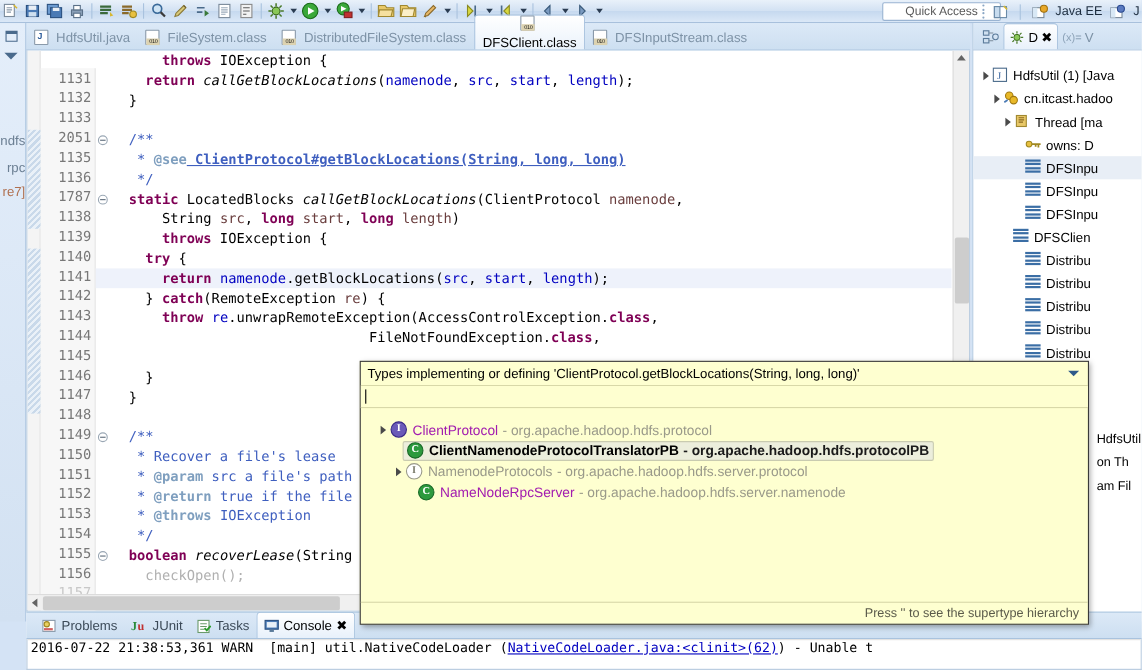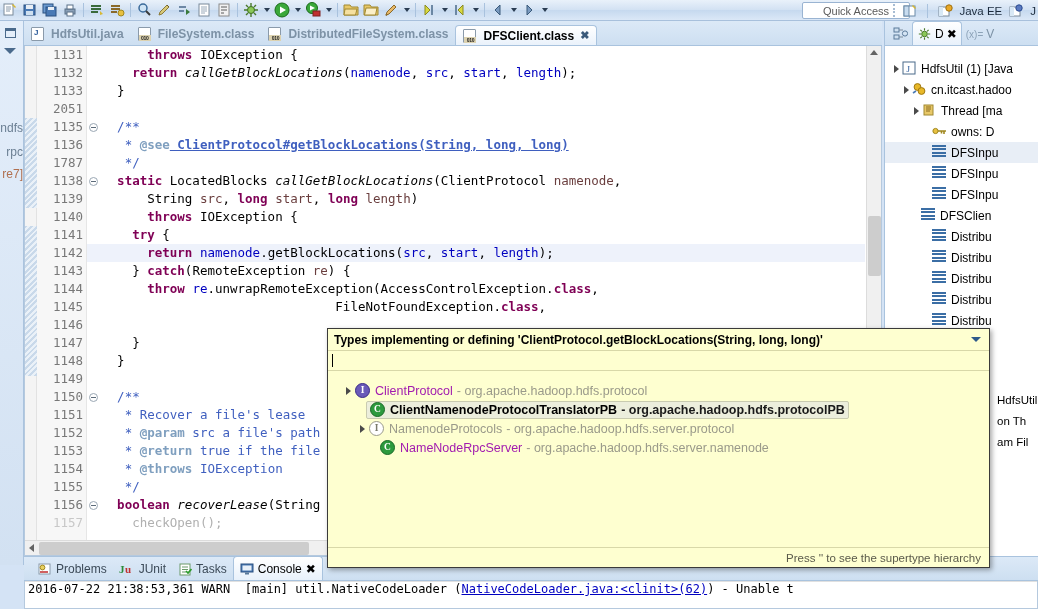--- a/index.html
+++ b/index.html
@@ -47,31 +47,31 @@
   .persp-lbl { font-size: 11.5px; color: #1b2b3d; }
   .dotgrip { width:4px; height:14px; display:flex; flex-direction:column;
     justify-content:space-around; align-items:center; }
   .dotgrip b { display:block; width:2px;height:2px;background:#8aa6c4;border-radius:50%; }
 
   
   .tabbar {
     position: absolute; left: 24px; top: 21px; width: 858px; height: 25px;
     background: linear-gradient(to bottom,#dce9f7,#cddff1);
     border-bottom: 1px solid #a9c3de;
-    display: flex; align-items: flex-end; font-weight: bold;
+    display: flex; align-items: flex-end;
   }
   .tab {
     height: 23px; display: flex; align-items: center; gap: 4px;
     padding: 0 7px; font-size: 12px; color: #7d92a6;
     position: relative; white-space: nowrap;
   }
   .tab.active {
     background: linear-gradient(to bottom,#ffffff,#eaf2fb);
     border: 1px solid #a9c3de; border-bottom: none;
-    border-radius: 4px 4px 0 0; color: #000; height: 20px;
+    border-radius: 4px 4px 0 0; color: #000; height: 32px; flex-direction: column;
   }
   .tab .tico { width: 13px; height: 14px; flex: 0 0 auto; position: relative; }
   .tab .xclose { font-size: 11px; color: #3a5a7a; margin-left: 2px; }
   .editor-ctrl {
     position: absolute; right: 6px; top: 26px; display: flex; gap: 9px; align-items: center;
   }
   .ec-min { width: 11px; height: 2px; background: #5c7998; }
   .ec-max { width: 11px; height: 10px; border: 1px solid #5c7998; border-top-width: 3px; }
 
   
@@ -96,21 +96,21 @@
   }
   .gutter-mark {
     position: absolute; left: 0; top: 0; width: 12px; height: 100%;
     background: #f4f4f4; border-right: 1px solid #e2e2e2;
   }
   .gutter-annot {
     position: absolute; left: 0; width: 12px;
     background: repeating-linear-gradient(135deg,#c9d9ea 0 2px,#eaf1f8 2px 4px);
   }
   .linenums {
-    position: absolute; left: 12px; top: 0; width: 50px; height: 100%;
+    position: absolute; left: 12px; top: 16px; width: 50px; height: 100%;
     background: #f7f7f7; border-right: 1px solid #e6e6e6;
     text-align: right; padding-right: 3px;
   }
   .code-area {
     position: absolute; left: 62px; top: 0; right: 16px; height: 100%;
   }
   .ln, .cl {
     height: 18px; line-height: 18px;
     font-family: "DejaVu Sans Mono", monospace; font-size: 12.5px;
     white-space: pre;
@@ -153,21 +153,21 @@
 
   
   .popup {
     position: absolute; left: 327px; top: 328px; width: 663px; height: 240px;
     background: #feffd0; border: 1px solid #3a3a3a;
     box-shadow: 2px 2px 5px rgba(0,0,0,.35);
     display: flex; flex-direction: column;
   }
   .popup-title {
     height: 22px; display: flex; align-items: center;
-    padding: 0 6px; font-size: 12px; font-weight: bold; color: #000;
+    padding: 0 6px; font-size: 12px; font-weight: normal; color: #000;
     border-bottom: 1px solid #d8d8a8;
   }
   .popup-title .t { flex: 1; }
   .popup-menu { width: 14px; display:flex; align-items:center; justify-content:center; }
   .popup-menu i { display:block;width:0;height:0;
     border-left:5px solid transparent;border-right:5px solid transparent;border-top:5px solid #2e5a8a; }
   .popup-filter {
     height: 20px; background: #feffd0; border-bottom: 1px solid #d8d8a8;
     display: flex; align-items: center; padding-left: 4px;
   }
@@ -476,20 +476,24 @@
       <span>FileSystem.class</span>
     </div>
     <div class="tab">
       <span class="tico ic-cls"></span>
       <span>DistributedFileSystem.class</span>
     </div>
     <div class="tab active">
       <span class="tico ic-cls"></span>
       <span>DFSClient.class</span>
       <span class="xclose">✖</span>
+    </div>
+    <div class="tab">
+      <span class="tico ic-cls"></span>
+      <span>DFSInputStream.class</span>
     </div>
   </div>
   <div class="editor-ctrl">
     <div class="ec-min"></div>
     <div class="ec-max"></div>
   </div>
 
   <div class="editor">
     <div class="gutter-mark">
       <div class="gutter-annot" style="top:72px;height:90px"></div>

